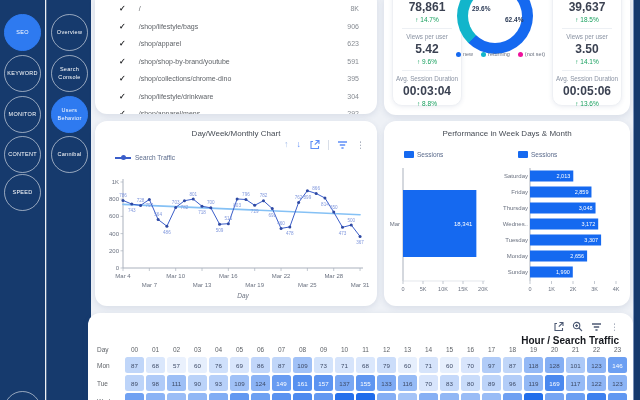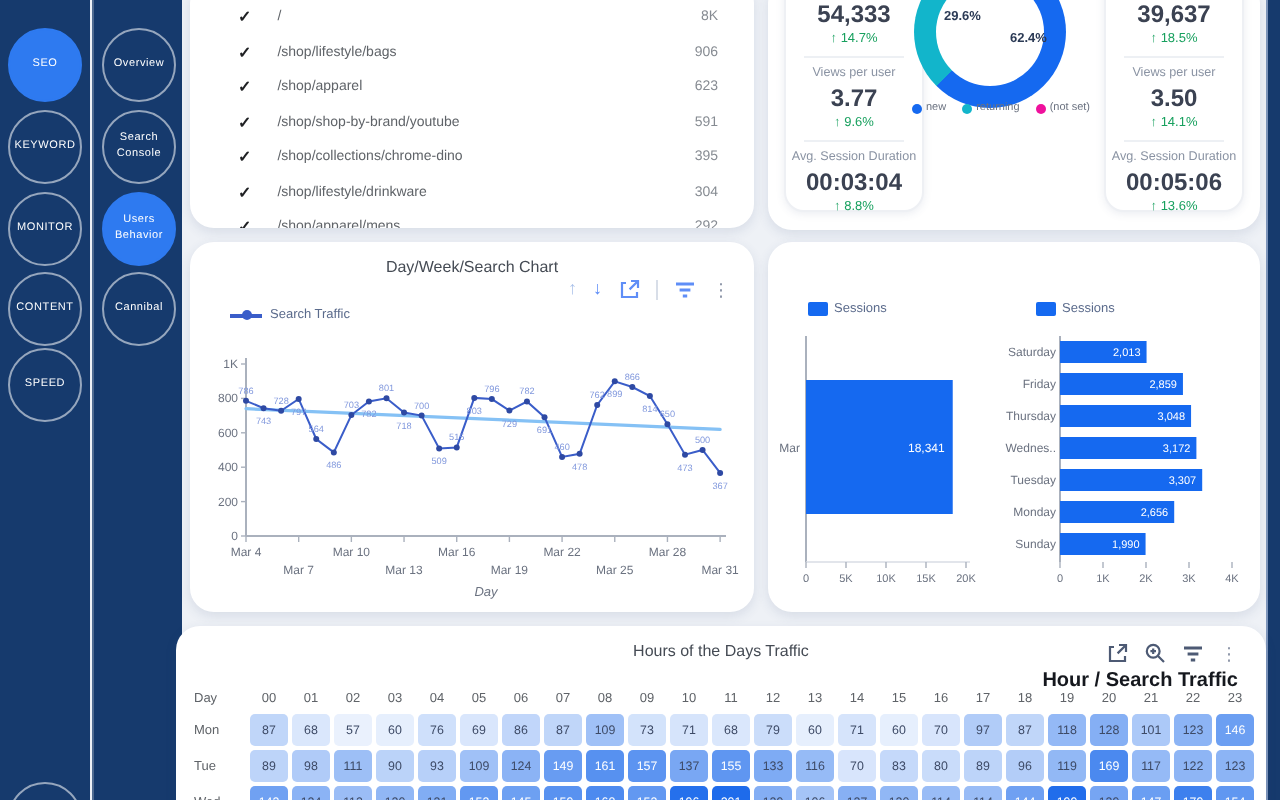--- a/index.html
+++ b/index.html
@@ -134,25 +134,25 @@
     </div>
     <div class="page-row">
       <div class="check">✓</div>
       <div class="path">/shop/apparel/mens</div>
       <div class="val">292</div>
     </div>
   </section>
 
 <section class="card" id="metrics-card">
   <div class="stat-card" id="stat-left">
-    <div class="stat-big first">54,333</div>
+    <div class="stat-big first">78,861</div>
     <div class="stat-delta"><span>↑</span> <span>14.7%</span></div>
     <hr>
     <div class="stat-label">Views per user</div>
-    <div class="stat-big">3.77</div>
+    <div class="stat-big">5.42</div>
     <div class="stat-delta"><span>↑</span> <span>9.6%</span></div>
     <hr>
     <div class="stat-label">Avg. Session Duration</div>
     <div class="stat-big">00:03:04</div>
     <div class="stat-delta"><span>↑</span> <span>8.8%</span></div>
   </div>
 
   <div class="ring" id="ring" style="background: conic-gradient(rgb(21, 105, 240) 0%, rgb(21, 105, 240) 62.4%, rgb(18, 181, 203) 62.4%, rgb(18, 181, 203) 92%, rgb(239, 17, 156) 92%, rgb(239, 17, 156) 100%);"></div>
   <div class="ring-hole"></div>
   <div class="dlab l">29.6%</div>
@@ -180,21 +180,21 @@
     <div class="stat-big">3.50</div>
     <div class="stat-delta"><span>↑</span> <span>14.1%</span></div>
     <hr>
     <div class="stat-label">Avg. Session Duration</div>
     <div class="stat-big">00:05:06</div>
     <div class="stat-delta"><span>↑</span> <span>13.6%</span></div>
   </div>
 </section>
 
 <section class="card" id="line-card">
-  <div class="card-title">Day/Week/Search Chart</div>
+  <div class="card-title">Day/Week/Monthly Chart</div>
   <div class="toolbar" id="line-toolbar">
     <span class="tb-arrow tb-up">↑</span>
     <span class="tb-arrow tb-down">↓</span>
     <svg class="tb-svg" width="11" height="11">
       <path d="M4 2.5 H2 V9.5 H9.5 V7" fill="none" stroke="currentColor" stroke-width="1.1"></path>
       <path d="M6.5 1.5 H10 V5 M10 1.5 L5.8 5.7" fill="none" stroke="currentColor" stroke-width="1.1"></path>
     </svg>
     <span class="tb-sep"></span>
     <svg class="tb-svg" width="11" height="10">
       <path d="M1 2 H10 M2.8 5 H8.2 M4.4 8 H6.6" stroke="currentColor" stroke-width="1.5"></path>
@@ -296,20 +296,21 @@
       <circle cx="241.49999999999997" cy="62.322" r="1.5" fill="#2e49a3"></circle>
       <text x="241.49999999999997" y="70.322" text-anchor="middle" font-size="4.6" fill="#8198dd">473</text>
       <circle cx="250.27999999999997" cy="60" r="1.5" fill="#2e49a3"></circle>
       <text x="250.27999999999997" y="56.5" text-anchor="middle" font-size="4.6" fill="#8198dd">500</text>
       <circle cx="259.05999999999995" cy="71.438" r="1.5" fill="#2e49a3"></circle>
       <text x="259.05999999999995" y="79.438" text-anchor="middle" font-size="4.6" fill="#8198dd">367</text>
     </svg>
 </section>
 
 <section class="card" id="bar-card">
+  <div class="card-title">Performance in Week Days &amp; Month</div>
   <div class="bar-legend" id="bar-legend-month">
     <span class="bl-swatch"></span>
     <span>Sessions</span>
   </div>
   <div class="bar-legend" id="bar-legend-week">
     <span class="bl-swatch"></span>
     <span>Sessions</span>
   </div>
   <svg id="bar-month-svg" width="112" height="138">
       <line x1="17" y1="7" x2="17" y2="120" stroke="#aab1bd"></line>
@@ -358,21 +359,20 @@
       <text x="28" y="97" text-anchor="end" font-size="6" fill="#6b7280">Monday</text>
       <rect x="30" y="89.5" width="57.104000000000006" height="11" fill="#1569f0"></rect>
       <text x="84.10400000000001" y="97" text-anchor="end" font-size="5.5" fill="#ffffff">2,656</text>
       <text x="28" y="113" text-anchor="end" font-size="6" fill="#6b7280">Sunday</text>
       <rect x="30" y="105.5" width="42.785" height="11" fill="#1569f0"></rect>
       <text x="69.785" y="113" text-anchor="end" font-size="5.5" fill="#ffffff">1,990</text>
     </svg>
 </section>
 
 <section class="card" id="heat-card">
-  <div class="card-title">Hours of the Days Traffic</div>
   <div class="toolbar" id="heat-toolbar">
     <svg class="tb-svg" width="11" height="11">
       <path d="M4 2.5 H2 V9.5 H9.5 V7" fill="none" stroke="currentColor" stroke-width="1.1"></path>
       <path d="M6.5 1.5 H10 V5 M10 1.5 L5.8 5.7" fill="none" stroke="currentColor" stroke-width="1.1"></path>
     </svg>
     <svg class="tb-svg" width="11" height="11">
       <circle cx="4.6" cy="4.6" r="3.2" fill="none" stroke="currentColor" stroke-width="1.1"></circle>
       <path d="M7 7 L10 10 M3.2 4.6 H6 M4.6 3.2 V6" stroke="currentColor" stroke-width="1.1"></path>
     </svg>
     <svg class="tb-svg" width="11" height="10">

